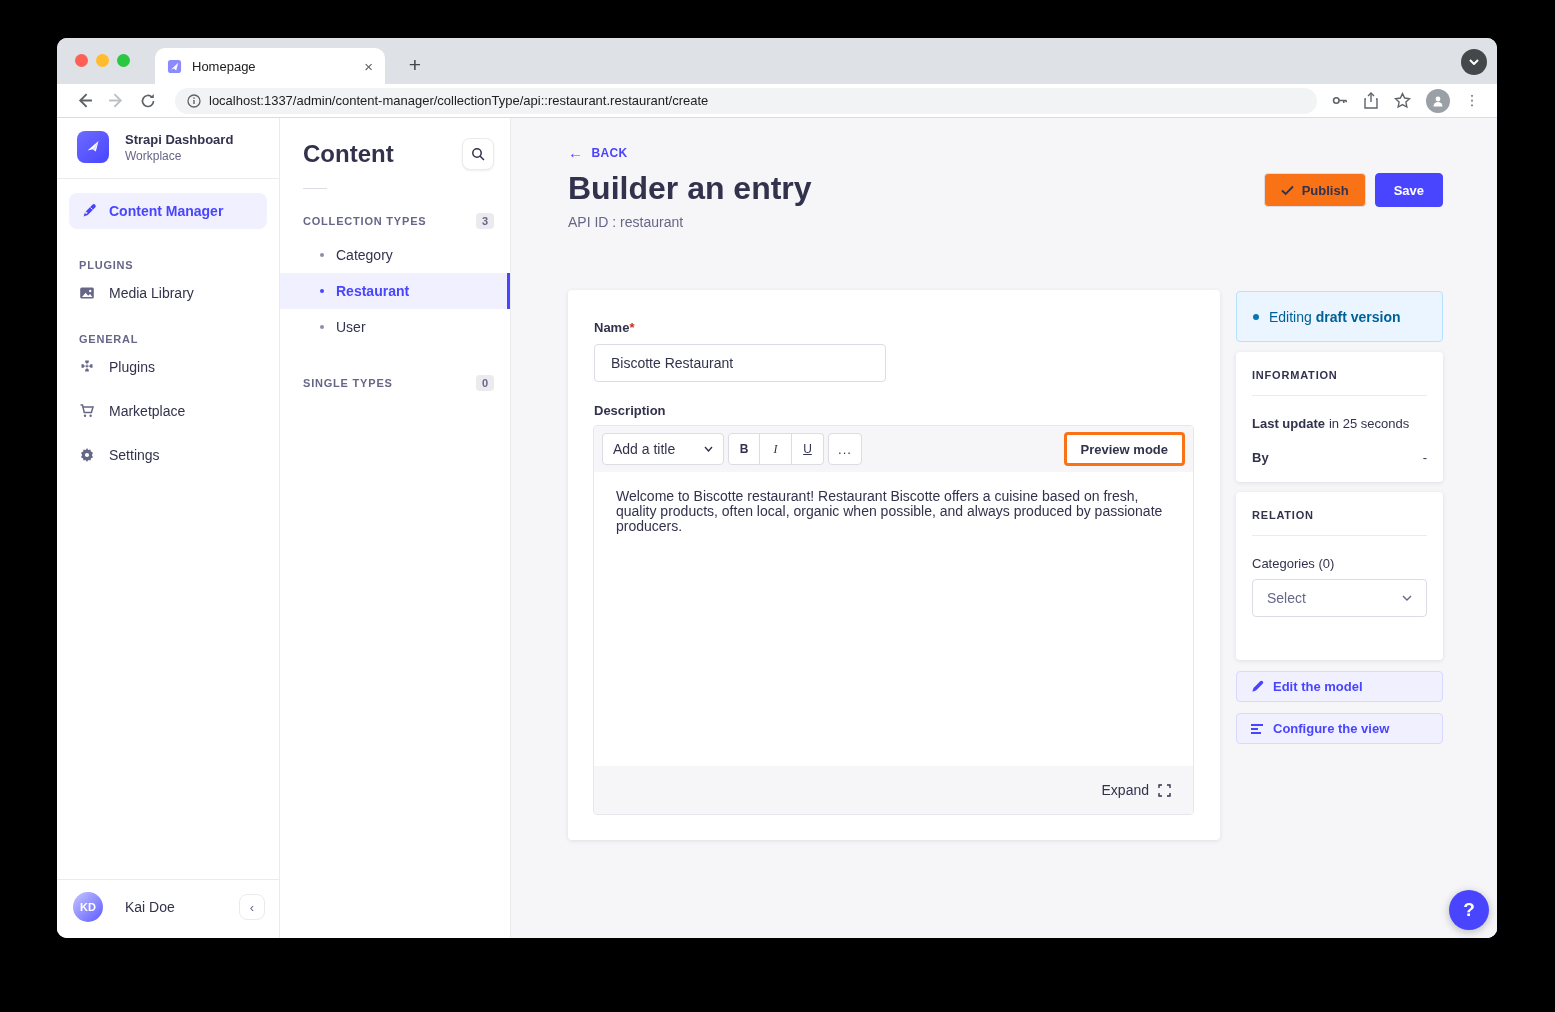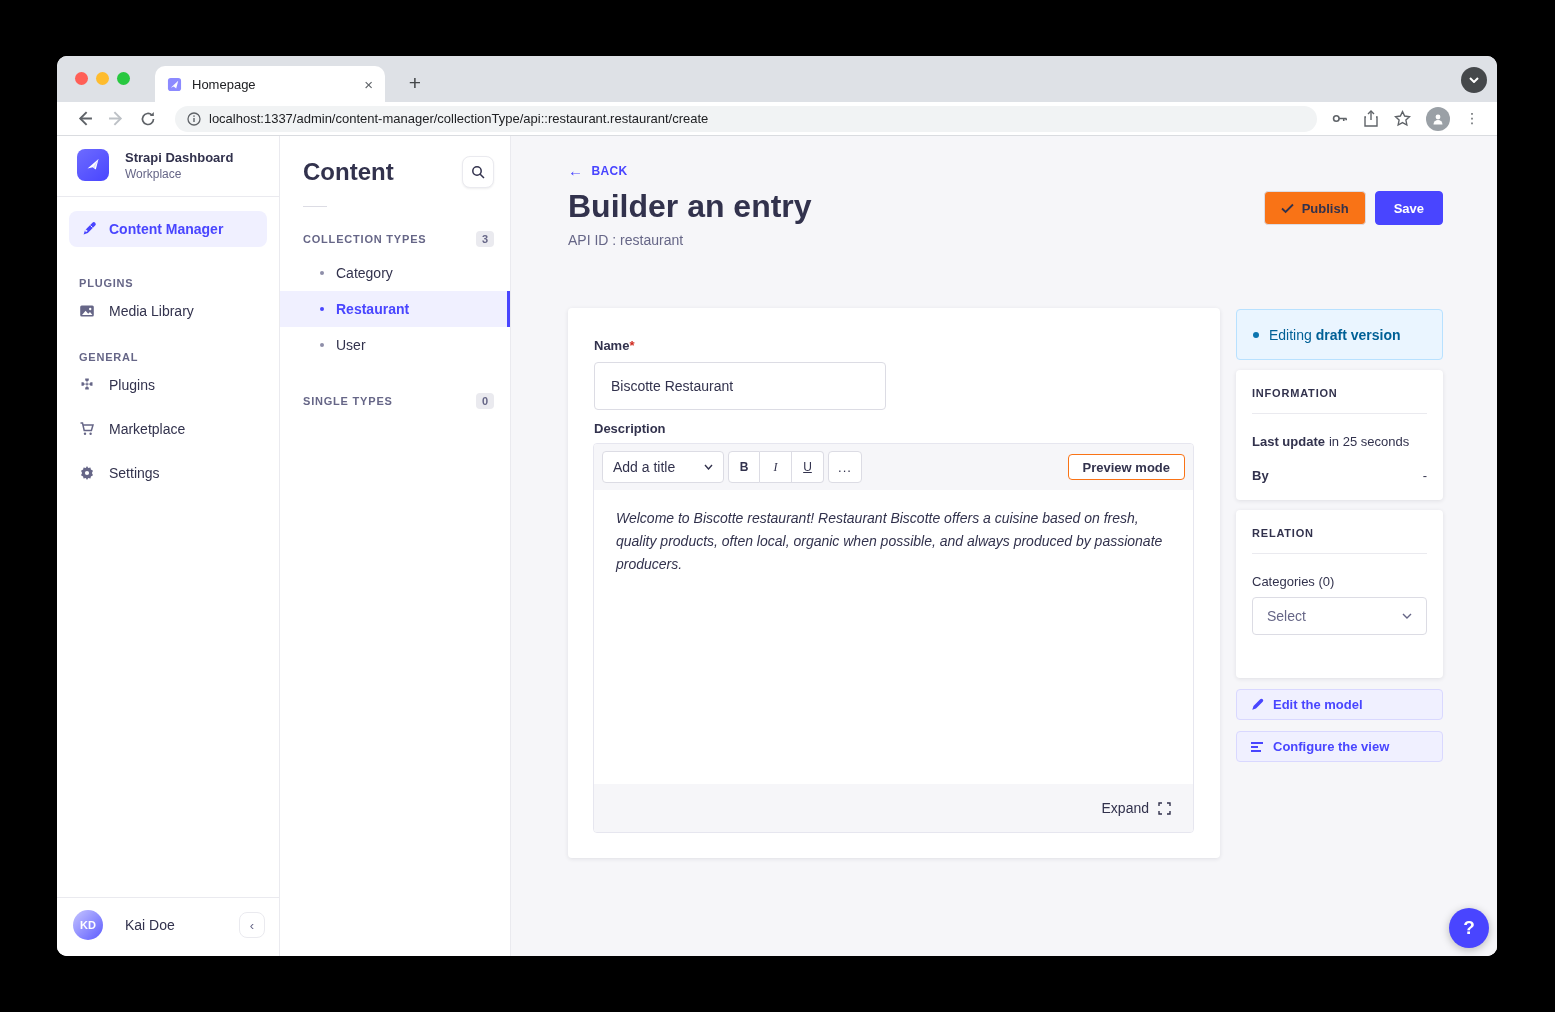--- a/index.html
+++ b/index.html
@@ -1,18 +1,18 @@
 <!DOCTYPE html>
 <html><head>
 <meta charset="utf-8">
 <style>
   * { margin:0; padding:0; box-sizing:border-box; }
   html,body { width:1555px; height:1012px; background:#000; font-family:"Liberation Sans", sans-serif; overflow:hidden; }
 
-  .window { position:absolute; left:57px; top:56px; width:1440px; height:900px; border-radius:10px; overflow:hidden; background:#fff; }
+  .window { position:absolute; left:57px; top:38px; width:1440px; height:900px; border-radius:10px; overflow:hidden; background:#fff; }
 
   
   .tabstrip { position:relative; height:46px; background:#dee1e6; }
   .lights { position:absolute; left:18px; top:16px; display:flex; gap:8px; }
   .light { width:13px; height:13px; border-radius:50%; }
   .light.red{ background:#ff5f57; } .light.yellow{ background:#febc2e; } .light.green{ background:#28c840; }
   .tab { position:absolute; left:98px; top:10px; width:230px; height:36px; background:#fff; border-radius:10px 10px 0 0; display:flex; align-items:center; padding:0 12px; gap:10px; }
   .tab-title { flex:1; font-size:13px; color:#202124; white-space:nowrap; overflow:hidden; }
   .tab-close { color:#5f6368; font-size:15px; cursor:default; }
   .newtab-btn { position:absolute; left:344px; top:13px; font-size:21px; color:#44474a; line-height:28px; width:28px; text-align:center; }
@@ -69,36 +69,36 @@
   .page-sub { position:absolute; left:57px; top:96px; font-size:14px; color:#666687; }
   .actions { position:absolute; right:54px; top:55px; display:flex; gap:9px; }
   .btn-publish { height:34px; padding:0 16px; background:#f97316; border:1px solid #dcdce4; border-radius:4px; display:flex; align-items:center; gap:8px; font-size:13px; font-weight:bold; color:#32324d; }
   .btn-save { height:34px; padding:0 18px; background:#4945ff; border:1px solid #4945ff; border-radius:4px; display:flex; align-items:center; font-size:13px; font-weight:bold; color:#fff; }
 
   
   .card { position:absolute; left:57px; top:172px; width:652px; height:550px; background:#fff; border-radius:4px; box-shadow:0 1px 4px rgba(33,33,52,.1); }
   .field-label { font-size:13px; font-weight:bold; color:#32324d; }
   .req { color:#d02b20; }
   .name-block { position:absolute; left:26px; top:28px; }
-  .name-input { margin-top:8px; width:292px; height:48px; border:1px solid #dcdce4; border-radius:4px; padding:0 16px; font-size:14px; color:#32324d; font-family:"Liberation Sans",sans-serif; background:#fff; }
+  .name-input { margin-top:8px; width:292px; height:38px; border:1px solid #dcdce4; border-radius:4px; padding:0 16px; font-size:14px; color:#32324d; font-family:"Liberation Sans",sans-serif; background:#fff; }
   .desc-label { position:absolute; left:26px; top:113px; }
   .editor { position:absolute; left:25px; top:135px; right:26px; height:390px; border:1px solid #e6e6ef; border-radius:4px; display:flex; flex-direction:column; overflow:hidden; }
   .ed-toolbar { height:46px; background:#f6f6f9; display:flex; align-items:center; padding:0 8px; gap:4px; }
   .title-select { width:122px; height:32px; background:#fff; border:1px solid #dcdce4; border-radius:4px; display:flex; align-items:center; justify-content:space-between; padding:0 10px; font-size:14px; color:#32324d; }
   .biu { display:flex; }
   .biu .ed-btn { width:32px; height:32px; background:#fff; border:1px solid #dcdce4; display:flex; align-items:center; justify-content:center; font-size:12px; color:#32324d; }
   .biu .ed-btn:first-child { border-radius:4px 0 0 4px; }
   .biu .ed-btn:last-child { border-radius:0 4px 4px 0; }
   .biu .ed-btn + .ed-btn { border-left:none; }
   .ed-b { font-weight:bold; }
   .ed-i { font-style:italic; font-family:"Liberation Serif",serif; }
   .ed-u { text-decoration:underline; }
   .more-btn { width:34px; height:32px; background:#fff; border:1px solid #dcdce4; border-radius:4px; display:flex; align-items:center; justify-content:center; color:#32324d; font-size:13px; letter-spacing:1px; }
-  .preview-btn { margin-left:auto; height:26px; padding:0 14px; background:#fff; border:1px solid #f97316; border-radius:4px; font-size:13px; font-weight:bold; color:#32324d; display:flex; align-items:center; }
-  .ed-content { flex:1; background:#fff; padding:17px 22px; font-size:14px; line-height:23px; color:#32324d;font-style:italic; }
+  .preview-btn { margin-left:auto; height:34px; padding:0 14px; background:#fff; border:3px solid #f97316; border-radius:4px; font-size:13px; font-weight:bold; color:#32324d; display:flex; align-items:center; }
+  .ed-content { flex:1; background:#fff; padding:17px 22px; font-size:14px; line-height:15px; color:#32324d; }
   .ed-footer { height:48px; background:#f6f6f9; display:flex; align-items:center; justify-content:flex-end; gap:9px; padding:0 22px; font-size:14px; color:#32324d; }
 
   
   .panel { position:absolute; left:725px; top:173px; width:207px; display:flex; flex-direction:column; }
   .draft-box { height:51px; background:#eaf5ff; border:1px solid #b8e1ff; border-radius:4px; display:flex; align-items:center; gap:10px; padding:0 16px; color:#006096; font-size:14px; }
   .draft-dot { width:6px; height:6px; border-radius:50%; background:#0c75af; flex:none; }
   .draft-bold { font-weight:bold; }
   .side-card { background:#fff; border-radius:4px; box-shadow:0 1px 4px rgba(33,33,52,.1); padding:17px 16px; margin-top:10px; }
   .side-card-title { font-size:11px; font-weight:bold; letter-spacing:0.8px; color:#32324d; }
   .side-divider { height:1px; background:#eaeaef; margin-top:14px; }

